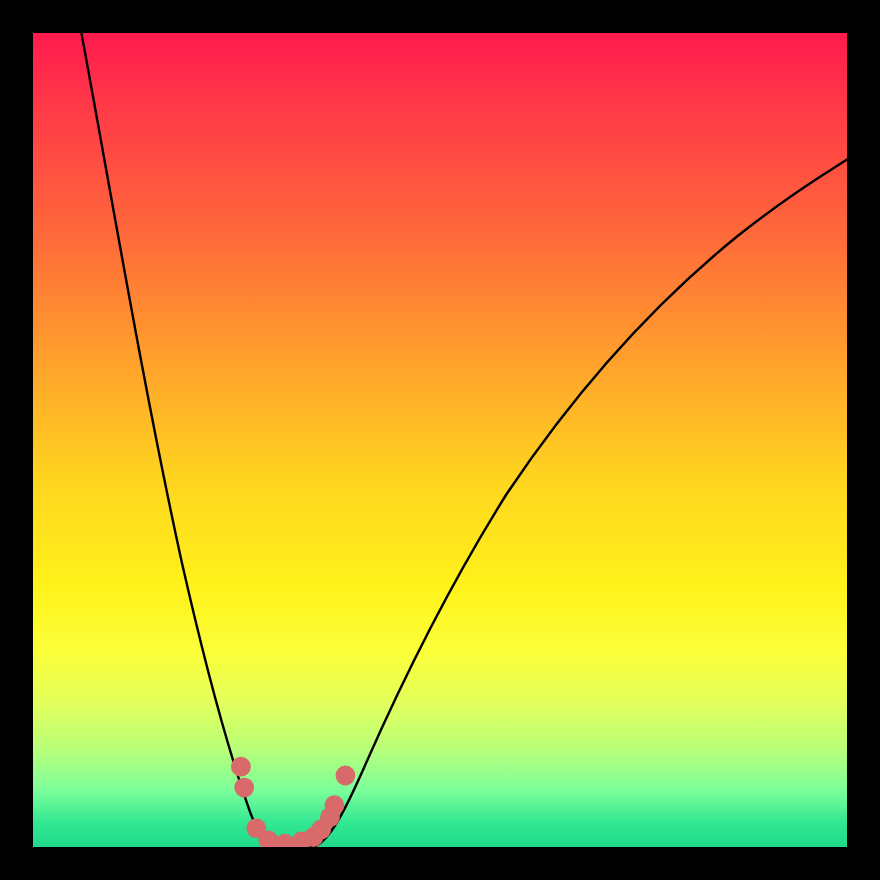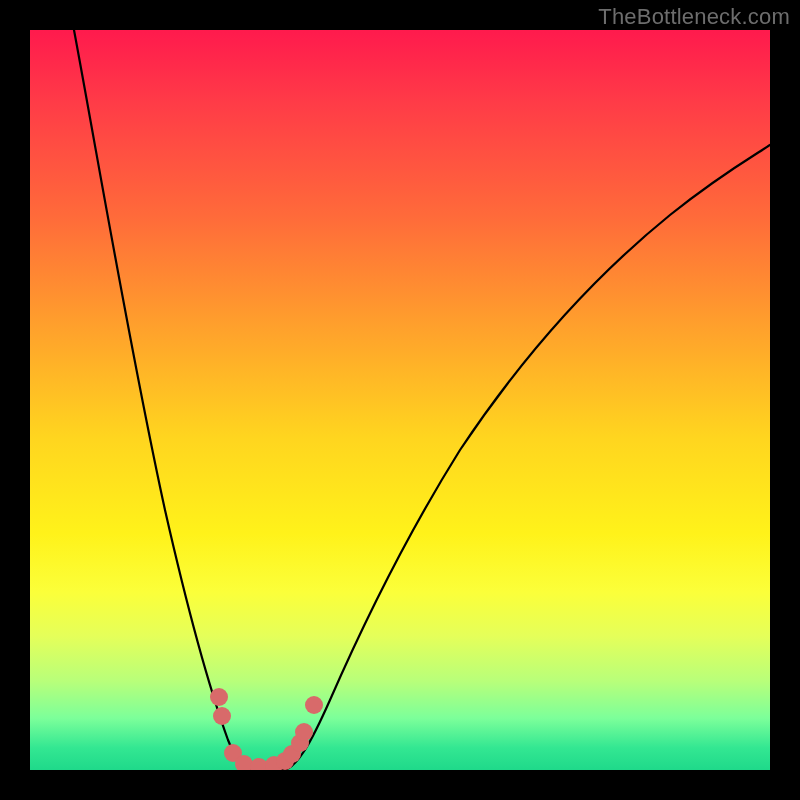--- a/index.html
+++ b/index.html
@@ -55,21 +55,20 @@
     position: absolute;
     top: 0;
     left: 0;
   }
 </style>
 </head>
 <body>
 
 <div class="frame">
 
-  <div class="watermark">TheBottleneck.com</div>
 
   <div class="plot-area">
 
     <svg class="curves" width="740" height="740" viewBox="0 0 740 740">
 
       <path d="M 44 0
                C 70 140, 100 320, 135 480
                C 160 590, 180 660, 198 710
                C 205 728, 212 737, 220 740" fill="none" stroke="#000" stroke-width="2.2" stroke-linecap="round"></path>
 

